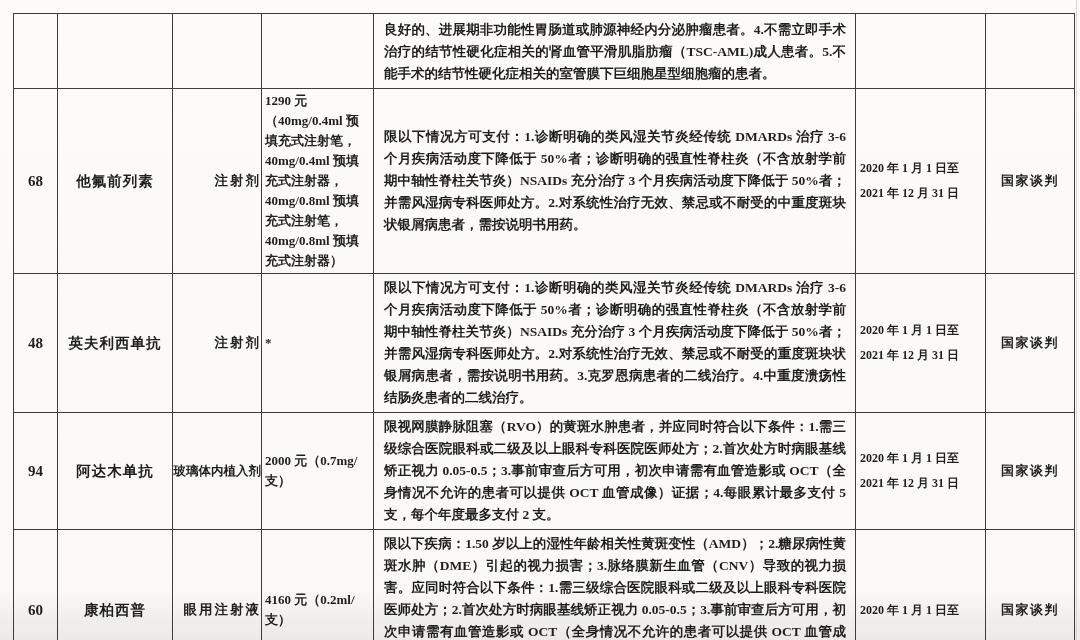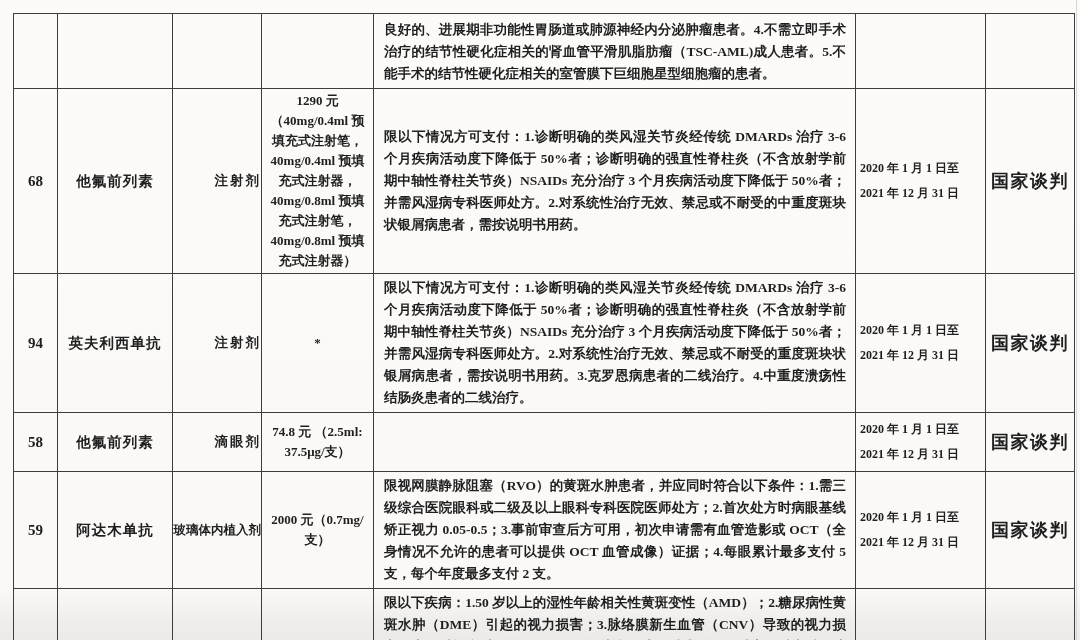--- a/index.html
+++ b/index.html
@@ -28,25 +28,25 @@
   table.med-table td {
     border:1.5px solid #3d3d3d;
     vertical-align:middle;
     font-weight:600;
     overflow:hidden;
   }
   td.c-no    { text-align:center; font-size:15px; font-family:"Liberation Serif","DejaVu Serif",serif; }
   td.c-name  { text-align:center; font-size:14.5px; letter-spacing:1px; }
   td.c-form  { text-align:right; font-size:13.5px; letter-spacing:2px; }
   td.c-form.tight { font-size:12.5px; letter-spacing:0; padding:0; white-space:nowrap;font-family:Liberation Mono, monospace; }
-  td.c-price { text-align:center; font-size:13px; line-height:20px; padding:2px 3px;margin-top:17px; }
+  td.c-price { text-align:left; font-size:13px; line-height:20px; padding:2px 3px;margin-top:17px; }
   td.c-cond  { text-align:justify; font-size:13.5px; line-height:22px; padding:3px 9px 3px 10px; }
   td.c-cond.top { vertical-align:top; padding-top:5px; }
   td.c-period{ text-align:left; font-size:12px; line-height:25px; padding:4px 4px; }
-  td.c-cat   { text-align:center; font-size:18px; letter-spacing:1.5px; }
+  td.c-cat   { text-align:center; font-size:13px; letter-spacing:1.5px; }
   tr.r-cont  { height:75px; }
   tr.r-56    { height:133px; }
   tr.r-57    { height:116px; }
   tr.r-58    { height:50px; }
   tr.r-59    { height:103px; }
   tr.r-60    { height:131px; }
 </style>
 </head>
 <body>
 
@@ -81,47 +81,35 @@
         <td class="c-price">1290 元（40mg/0.4ml 预填充式注射笔，40mg/0.4ml 预填充式注射器，40mg/0.8ml 预填充式注射笔，40mg/0.8ml 预填充式注射器）</td>
         <td class="c-cond">限以下情况方可支付：1.诊断明确的类风湿关节炎经传统 DMARDs 治疗 3-6 个月疾病活动度下降低于 50%者；诊断明确的强直性脊柱炎（不含放射学前期中轴性脊柱关节炎）NSAIDs 充分治疗 3 个月疾病活动度下降低于 50%者；并需风湿病专科医师处方。2.对系统性治疗无效、禁忌或不耐受的中重度斑块状银屑病患者，需按说明书用药。</td>
         <td class="c-period">
           <div>2020 年 1 月 1 日至</div>
           <div>2021 年 12 月 31 日</div>
         </td>
         <td class="c-cat">国家谈判</td>
       </tr>
 
       <tr class="r-57">
-        <td class="c-no">94</td>
+        <td class="c-no">48</td>
         <td class="c-name">英夫利西单抗</td>
         <td class="c-form">注射剂</td>
         <td class="c-price">*</td>
         <td class="c-cond">限以下情况方可支付：1.诊断明确的类风湿关节炎经传统 DMARDs 治疗 3-6 个月疾病活动度下降低于 50%者；诊断明确的强直性脊柱炎（不含放射学前期中轴性脊柱关节炎）NSAIDs 充分治疗 3 个月疾病活动度下降低于 50%者；并需风湿病专科医师处方。2.对系统性治疗无效、禁忌或不耐受的重度斑块状银屑病患者，需按说明书用药。3.克罗恩病患者的二线治疗。4.中重度溃疡性结肠炎患者的二线治疗。</td>
         <td class="c-period">
           <div>2020 年 1 月 1 日至</div>
           <div>2021 年 12 月 31 日</div>
         </td>
         <td class="c-cat">国家谈判</td>
       </tr>
 
-      <tr class="r-58">
-        <td class="c-no">58</td>
-        <td class="c-name">他氟前列素</td>
-        <td class="c-form">滴眼剂</td>
-        <td class="c-price">74.8 元 （2.5ml: 37.5μg/支）</td>
-        <td class="c-cond"></td>
-        <td class="c-period">
-          <div>2020 年 1 月 1 日至</div>
-          <div>2021 年 12 月 31 日</div>
-        </td>
-        <td class="c-cat">国家谈判</td>
-      </tr>
 
       <tr class="r-59">
-        <td class="c-no">59</td>
+        <td class="c-no">94</td>
         <td class="c-name">阿达木单抗</td>
         <td class="c-form tight">玻璃体内植入剂</td>
         <td class="c-price">2000 元（0.7mg/支）</td>
         <td class="c-cond">限视网膜静脉阻塞（RVO）的黄斑水肿患者，并应同时符合以下条件：1.需三级综合医院眼科或二级及以上眼科专科医院医师处方；2.首次处方时病眼基线矫正视力 0.05-0.5；3.事前审查后方可用，初次申请需有血管造影或 OCT（全身情况不允许的患者可以提供 OCT 血管成像）证据；4.每眼累计最多支付 5 支，每个年度最多支付 2 支。</td>
         <td class="c-period">
           <div>2020 年 1 月 1 日至</div>
           <div>2021 年 12 月 31 日</div>
         </td>
         <td class="c-cat">国家谈判</td>
       </tr>

